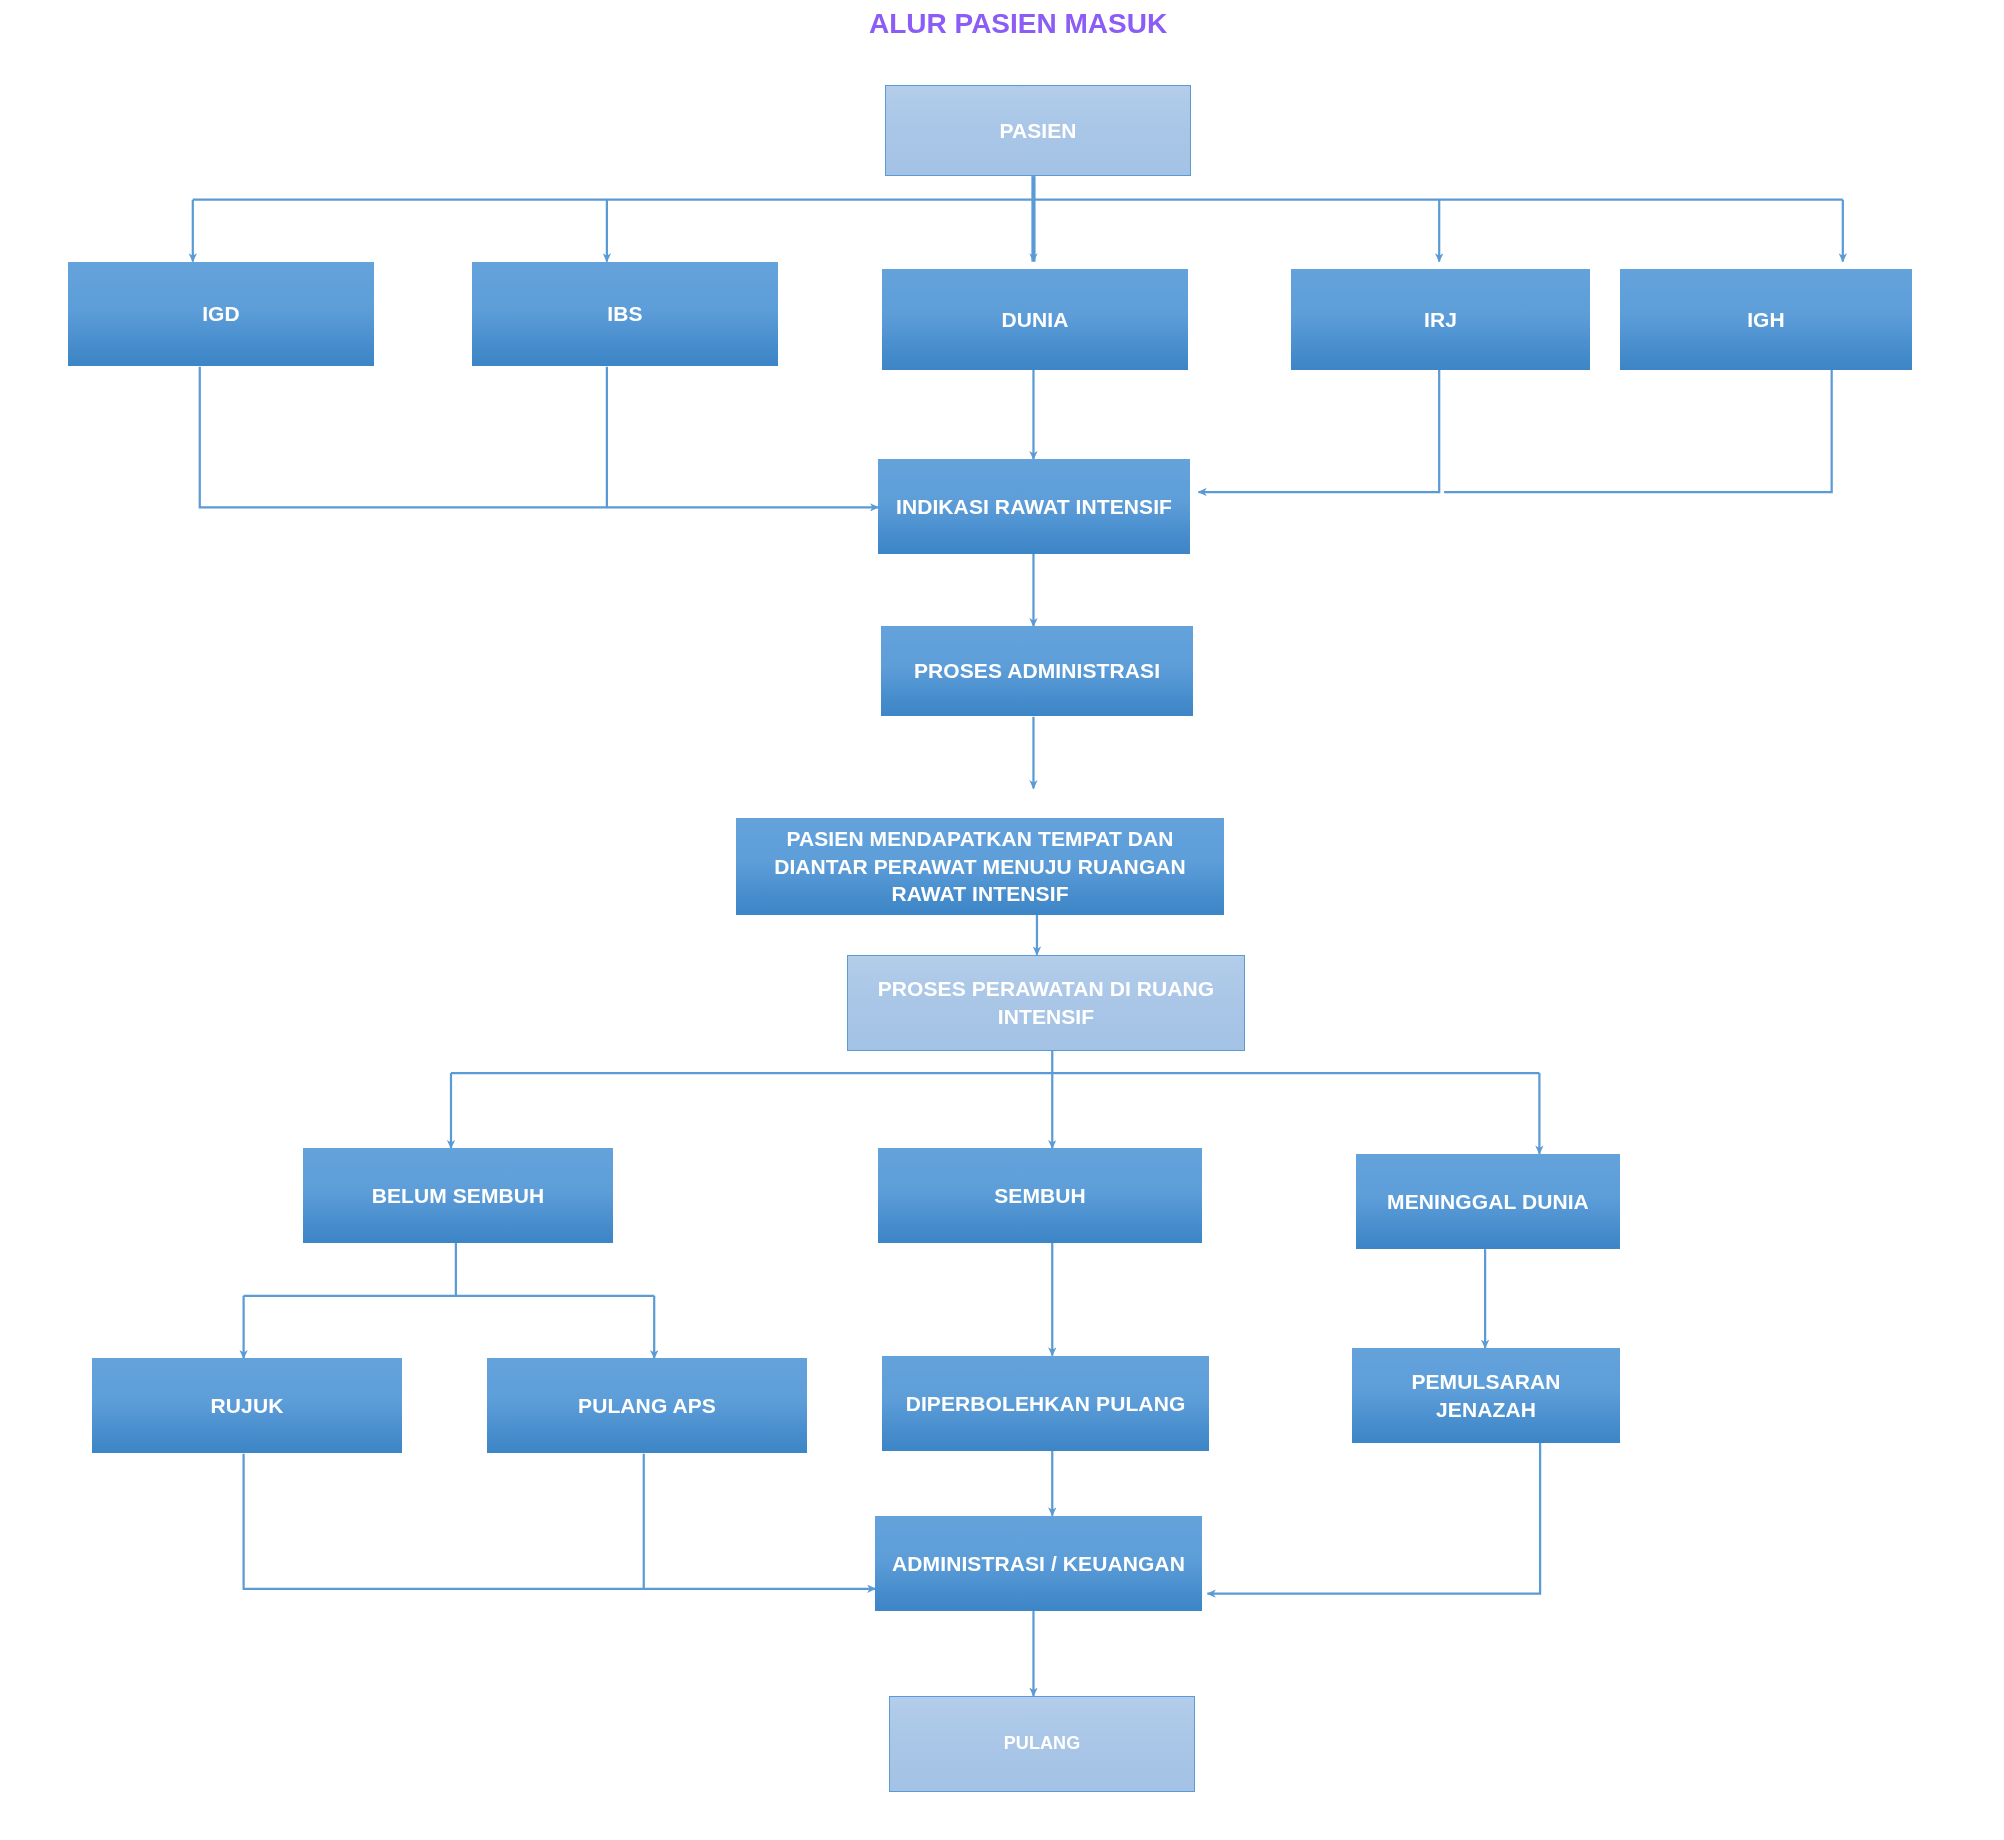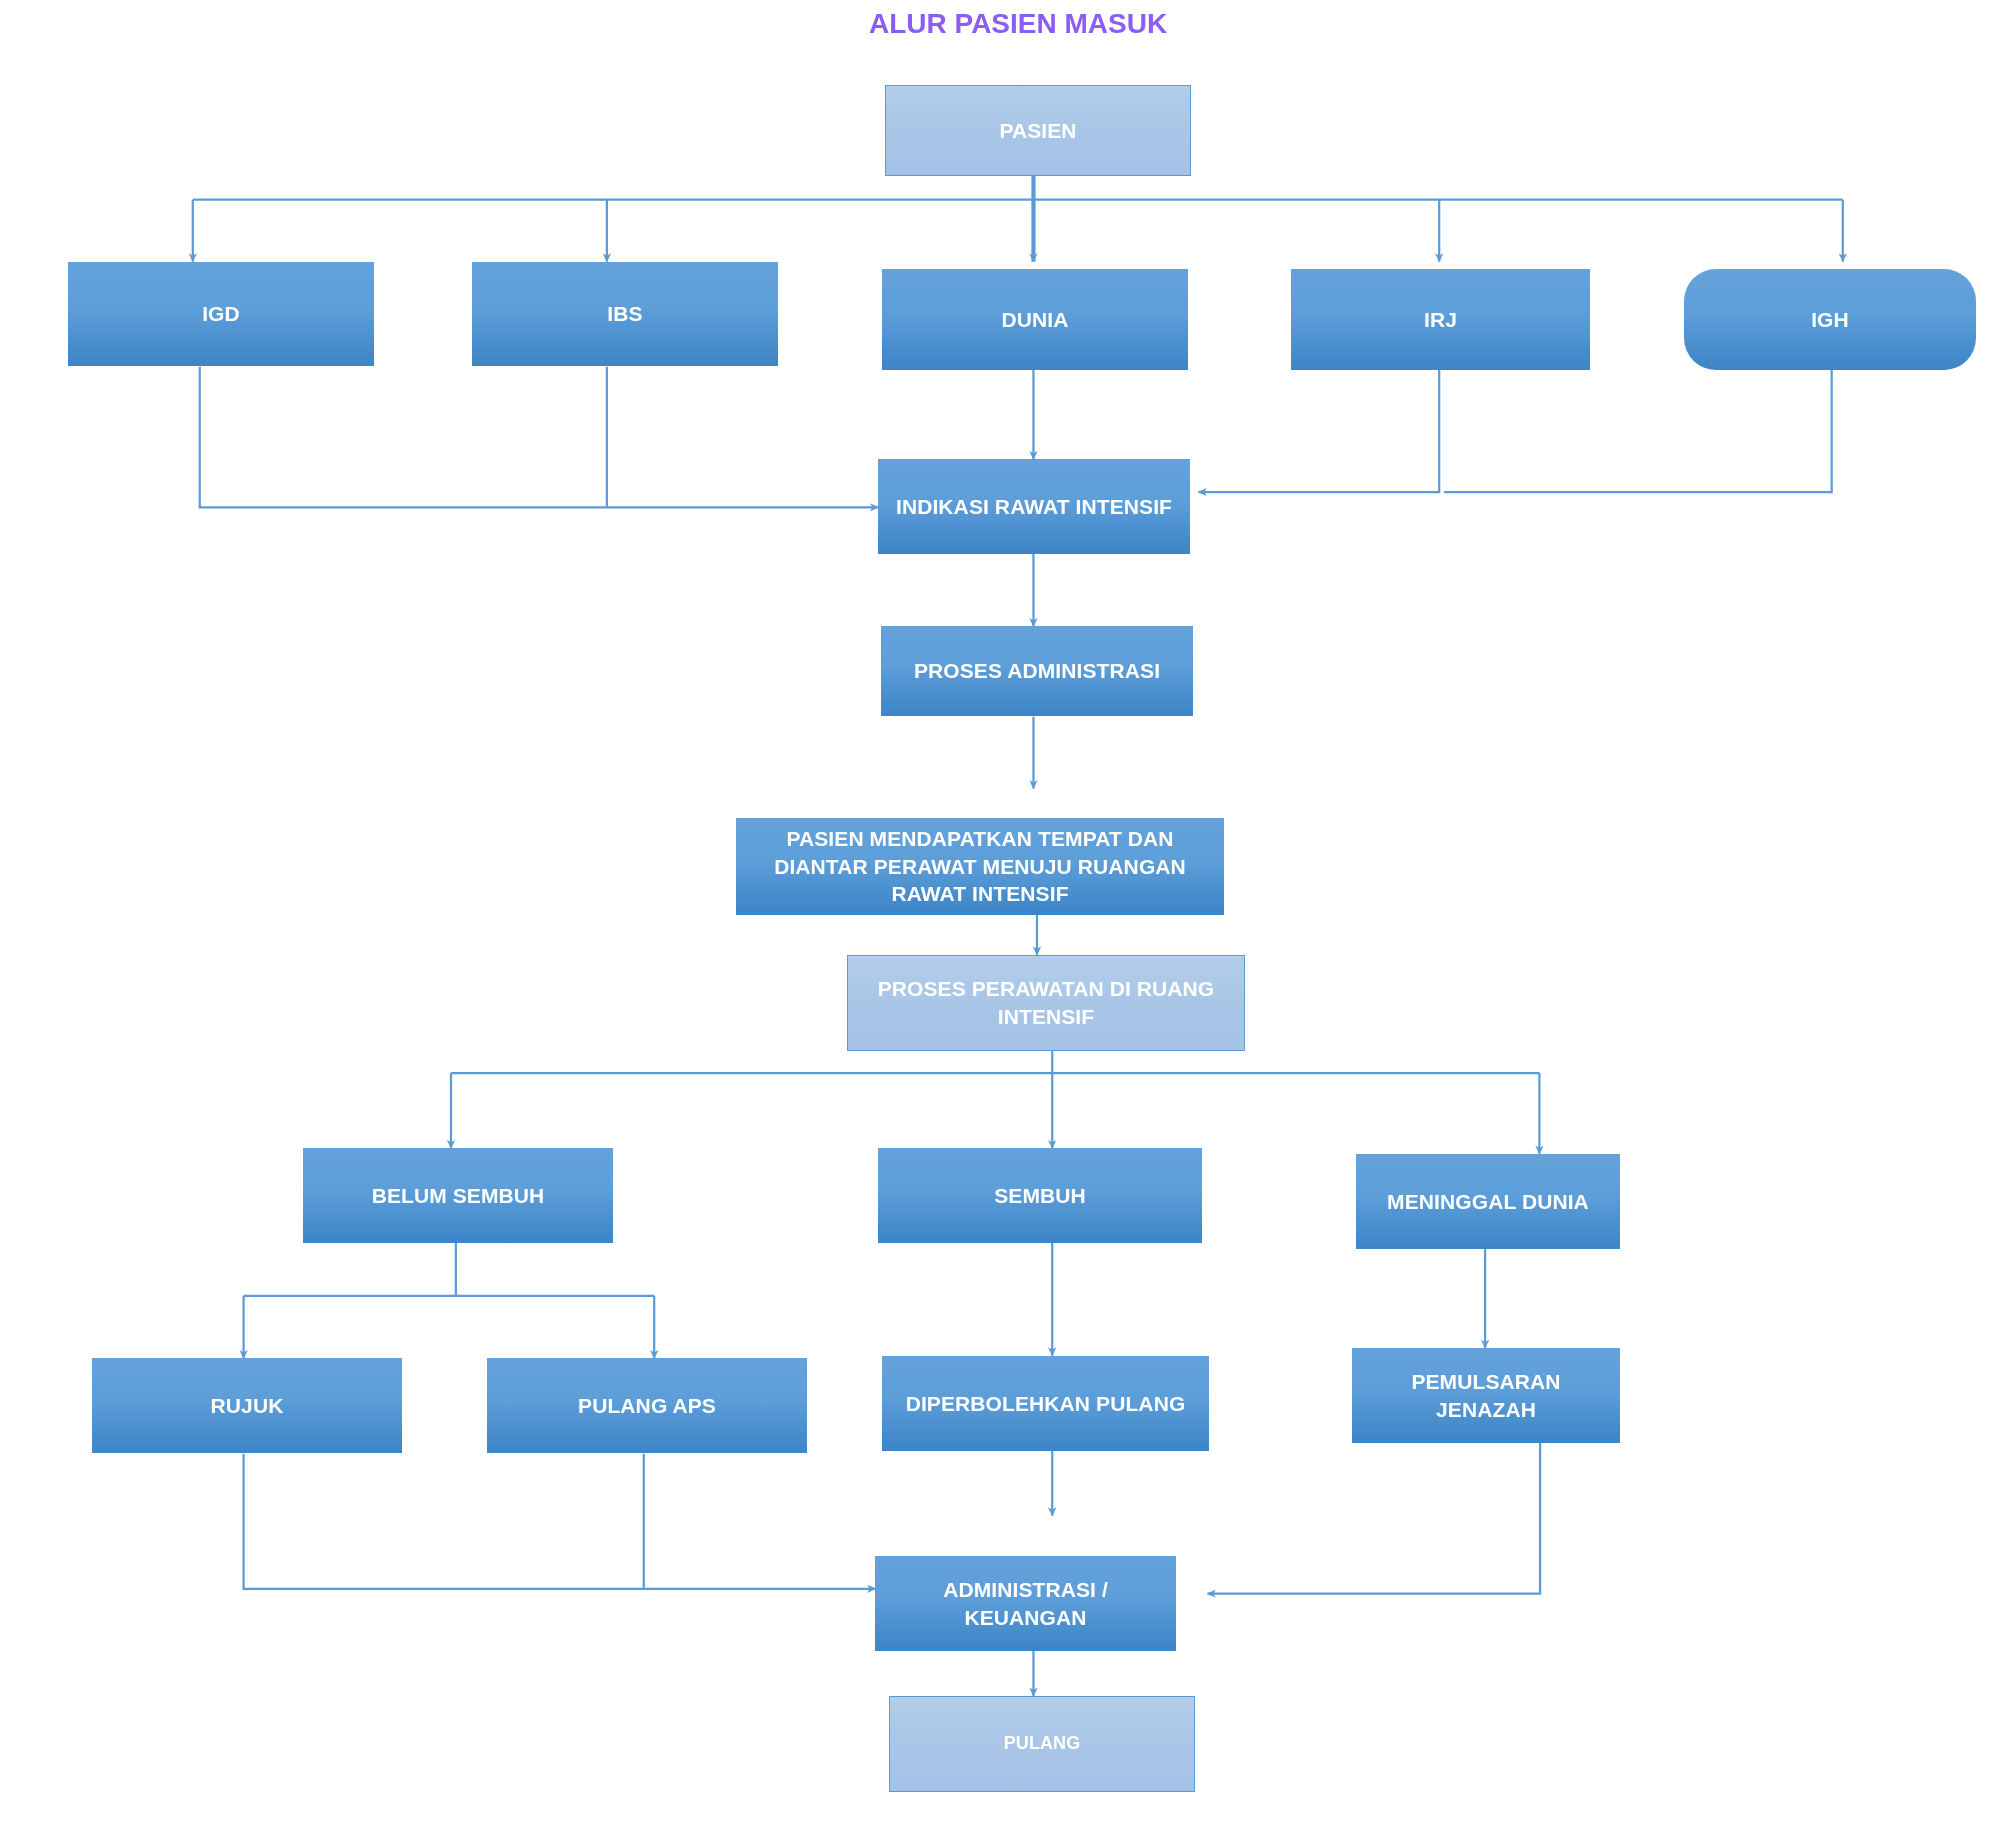--- a/index.html
+++ b/index.html
@@ -135,21 +135,21 @@
   </div>
 
   <div class="node dark" style="left:882px; top:269px; width:306px; height:101px; font-size:21px;">
     <span>DUNIA</span>
   </div>
 
   <div class="node dark" style="left:1291px; top:269px; width:299px; height:101px; font-size:21px;">
     <span>IRJ</span>
   </div>
 
-  <div class="node dark" style="left:1684px; top:269px; width:292px; height:101px; font-size:21px;border-radius:32px;">
+  <div class="node dark" style="left:1620px; top:269px; width:292px; height:101px; font-size:21px;">
     <span>IGH</span>
   </div>
 
   <div class="node dark" style="left:878px; top:459px; width:312px; height:95px; font-size:21px;">
     <span>INDIKASI RAWAT INTENSIF</span>
   </div>
 
   <div class="node dark" style="left:881px; top:626px; width:312px; height:90px; font-size:21px;text-align:right;">
     <span>PROSES ADMINISTRASI</span>
   </div>
@@ -183,21 +183,21 @@
   </div>
 
   <div class="node dark" style="left:882px; top:1356px; width:327px; height:95px; font-size:21px;">
     <span>DIPERBOLEHKAN PULANG</span>
   </div>
 
   <div class="node dark" style="left:1352px; top:1348px; width:268px; height:95px; font-size:21px;">
     <span>PEMULSARAN JENAZAH</span>
   </div>
 
-  <div class="node dark" style="left:875px; top:1516px; width:301px; height:95px; font-size:21px;margin-top:40px;">
+  <div class="node dark" style="left:875px; top:1516px; width:327px; height:95px; font-size:21px;">
     <span>ADMINISTRASI / KEUANGAN</span>
   </div>
 
   <div class="node light" style="left:889px; top:1696px; width:306px; height:96px; font-size:18px;">
     <span>PULANG</span>
   </div>
 
 </div>
 
 

